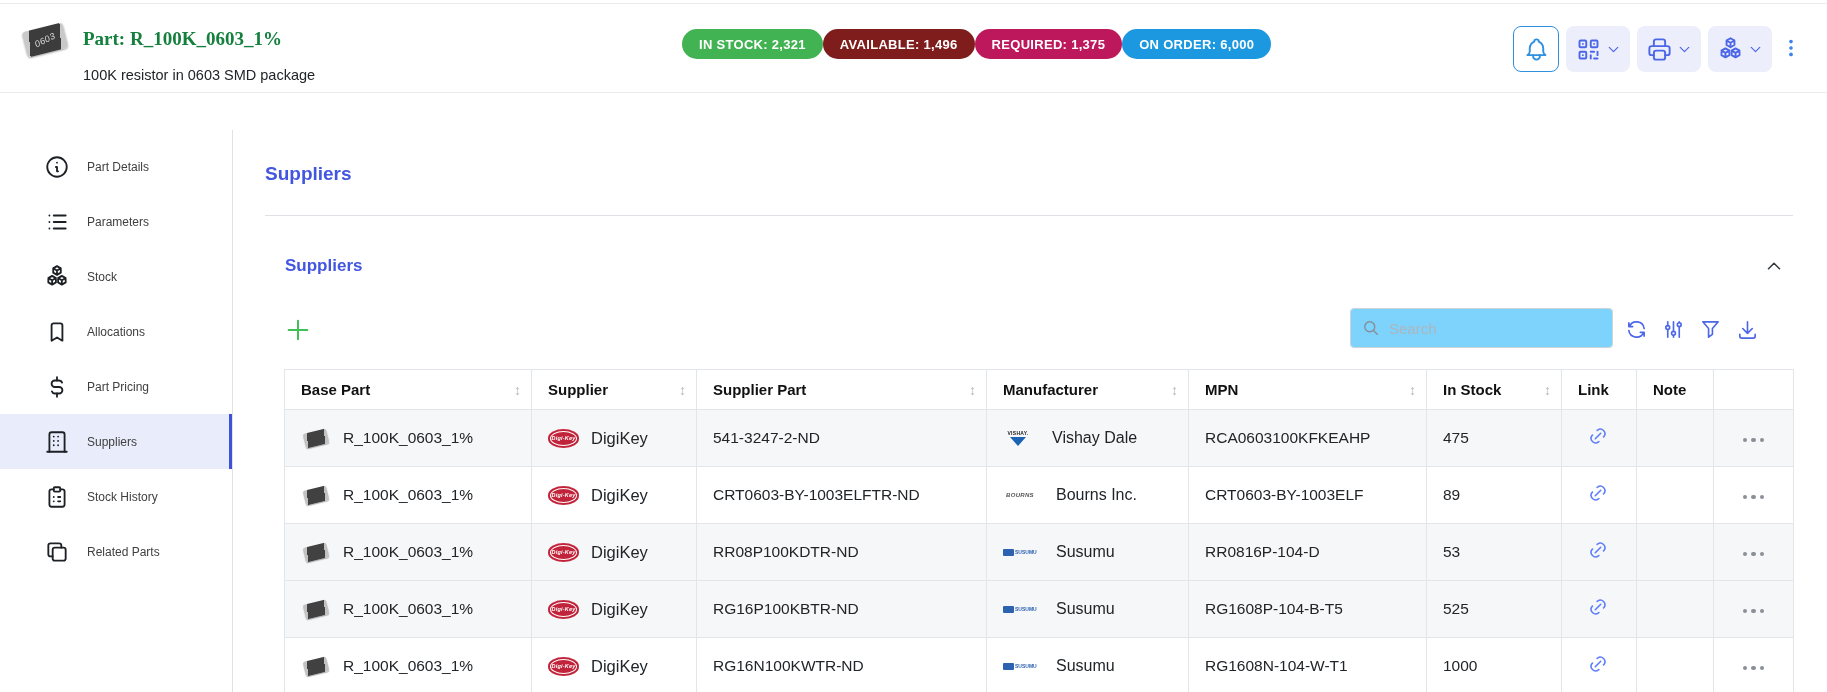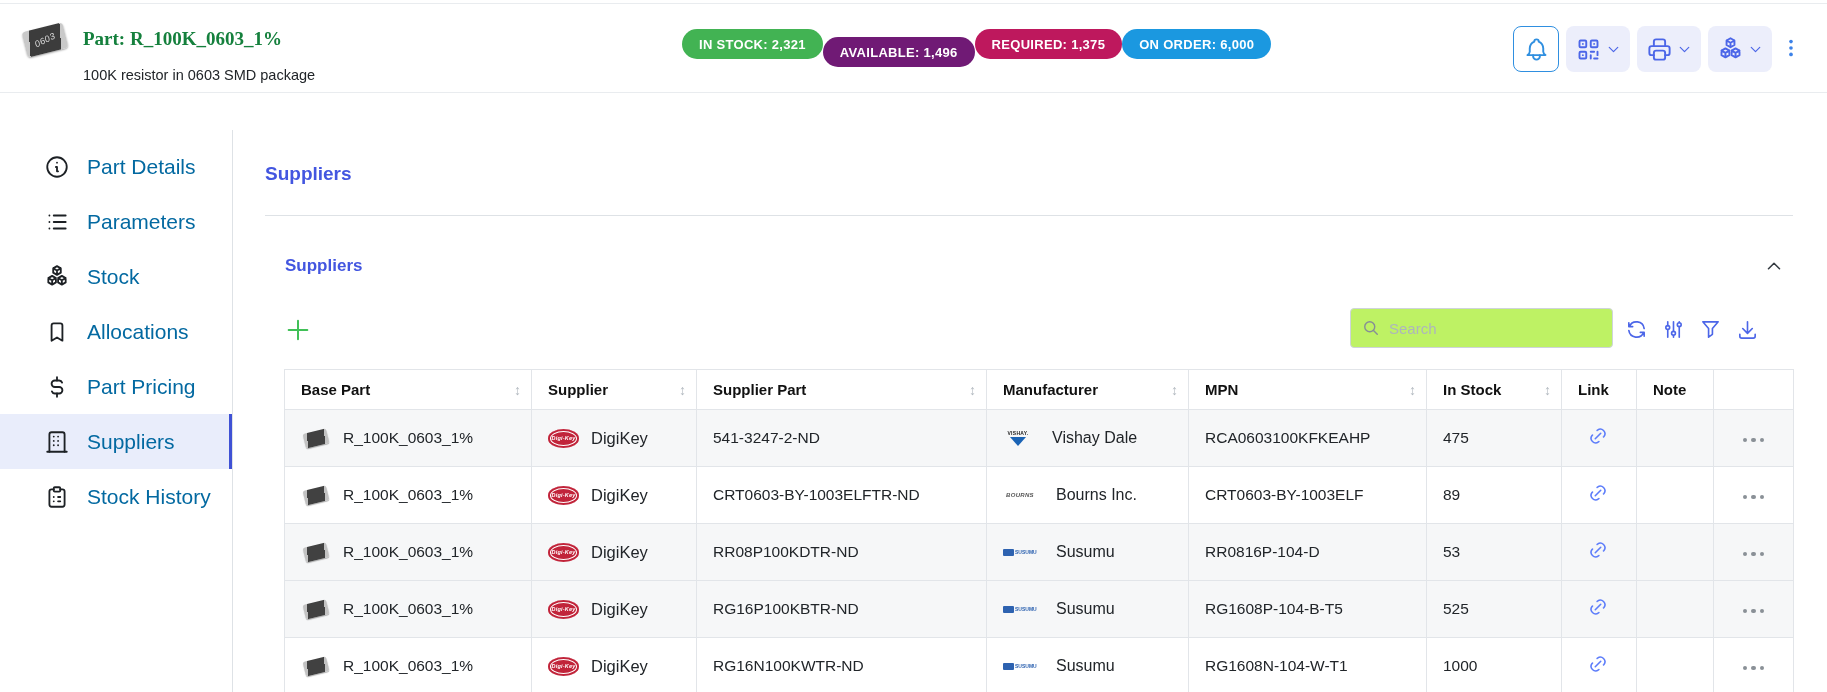--- a/index.html
+++ b/index.html
@@ -33,35 +33,35 @@
   .dots-btn { border:none; background:none; color:#3c82e8; width:24px; height:46px; cursor:pointer; display:flex; align-items:center; justify-content:center; }
   .dots-btn svg { width:22px; height:22px; }
 
   
   .sidebar { position:absolute; left:0; top:93px; width:233px; bottom:0; }
   .sidebar::after { content:""; position:absolute; right:0; top:37px; bottom:0; width:1px; background:#dee2e6; }
   .sb-nav { padding-top:46px; }
   .sb-item { position:relative; height:55px; display:flex; align-items:center; gap:17px; padding-left:44px; cursor:pointer; }
   .sb-item .sb-icon { width:26px; height:26px; color:#1d2125; }
   .sb-item .sb-icon svg { width:26px; height:26px; display:block; }
-  .sb-item .sb-label { font-size:21px; color:#0369a1; white-space:nowrap; }
+  .sb-item .sb-label { font-size:12px; color:#404040; white-space:nowrap; }
   .sb-item.active { background:#e9edfb; }
   .sb-item.active::after { content:""; position:absolute; right:0; top:0; bottom:0; width:4px; background:#3f51d5; }
 
   
   .page-title { position:absolute; left:265px; top:163px; font-size:19px; font-weight:bold; color:#4356e0; }
   .main-divider { position:absolute; left:265px; top:215px; width:1528px; height:1px; background:#dee2e6; }
   .panel-title { position:absolute; left:285px; top:256px; font-size:17px; font-weight:bold; color:#4356e0; }
   .panel-collapse { position:absolute; left:1762px; top:255px; width:24px; height:24px; border:none; background:none; color:#343a40; cursor:pointer; }
   .panel-collapse svg { width:22px; height:22px; }
 
   .add-btn { position:absolute; left:283px; top:316px; width:30px; height:30px; border:none; background:none; color:#40c057; cursor:pointer; }
   .add-btn svg { width:28px; height:28px; }
 
-  .search-box { position:absolute; left:1350px; top:308px; width:263px; height:40px; border:1px solid #ced4da; border-radius:4px; background:#bef264; display:flex; align-items:center; padding:0 10px; gap:8px; }
+  .search-box { position:absolute; left:1350px; top:308px; width:263px; height:40px; border:1px solid #ced4da; border-radius:4px; background:#7dd3fc; display:flex; align-items:center; padding:0 10px; gap:8px; }
   .search-box .mag { width:20px; height:20px; color:#868e96; }
   .search-box .mag svg { width:20px; height:20px; display:block; }
   .search-box input { border:none; outline:none; flex:1; font-size:15px; font-family:"Liberation Sans",sans-serif; color:#212529; background:transparent; }
   .search-box input::placeholder { color:#adb5bd; }
 
   .table-tools { position:absolute; left:1625px; top:317px; display:flex; align-items:center; gap:13px; color:#4c66e8; }
   .tool-btn { border:none; background:none; color:#4c66e8; width:24px; height:24px; cursor:pointer; padding:0; }
   .tool-btn svg { width:23px; height:23px; display:block; }
 
   
@@ -112,21 +112,21 @@
     <div class="part-thumb-lg">
       <div class="chip">
           <span>0603</span>
         </div>
     </div>
     <div class="part-title">Part: R_100K_0603_1%</div>
     <div class="part-desc">100K resistor in 0603 SMD package</div>
 
     <div class="badge-row">
         <span class="badge" style="background: rgb(66, 179, 83);">IN STOCK: 2,321</span>
-        <span class="badge" style="background: #701a75; margin-top: 8px;">AVAILABLE: 1,496</span>
+        <span class="badge" style="background: #7f1d1d;">AVAILABLE: 1,496</span>
         <span class="badge" style="background: #be185d;">REQUIRED: 1,375</span>
         <span class="badge" style="background: rgb(27, 152, 224);">ON ORDER: 6,000</span>
       </div>
 
     <div class="hdr-actions">
       <button class="icon-btn bell">
         <span class="icon-main">
             <svg viewBox="0 0 24 24" fill="none" stroke="currentColor" stroke-width="1.7" stroke-linecap="round" stroke-linejoin="round">
               <path d="M10 5a2 2 0 1 1 4 0a7 7 0 0 1 4 6v3a4 4 0 0 0 2 3H4a4 4 0 0 0 2-3v-3a7 7 0 0 1 4-6"></path>
               <path d="M9 17v1a3 3 0 0 0 6 0v-1"></path>
@@ -244,20 +244,29 @@
         </div>
         <div class="sb-item">
           <span class="sb-icon">
             <svg viewBox="0 0 24 24" fill="none" stroke="currentColor" stroke-width="1.7" stroke-linecap="round" stroke-linejoin="round">
               <path d="M9 5H7a2 2 0 0 0-2 2v12a2 2 0 0 0 2 2h10a2 2 0 0 0 2-2V7a2 2 0 0 0-2-2h-2"></path>
               <rect x="9" y="3" width="6" height="4" rx="1"></rect>
               <path d="M9 12h.01M13 12h2M9 16h.01M13 16h2"></path>
             </svg>
           </span>
           <span class="sb-label">Stock History</span>
+        </div>
+        <div class="sb-item">
+          <span class="sb-icon">
+            <svg viewBox="0 0 24 24" fill="none" stroke="currentColor" stroke-width="1.7" stroke-linecap="round" stroke-linejoin="round">
+              <rect x="8" y="8" width="12" height="12" rx="2"></rect>
+              <path d="M16 8V6a2 2 0 0 0-2-2H6a2 2 0 0 0-2 2v8a2 2 0 0 0 2 2h2"></path>
+            </svg>
+          </span>
+          <span class="sb-label">Related Parts</span>
         </div>
       </div>
   </div>
 
   <div class="page-title">Suppliers</div>
   <div class="main-divider"></div>
 
   <div class="panel-title">Suppliers</div>
   <button class="panel-collapse">
     <span><svg viewBox="0 0 24 24" fill="none" stroke="currentColor" stroke-width="1.7" stroke-linecap="round" stroke-linejoin="round">

